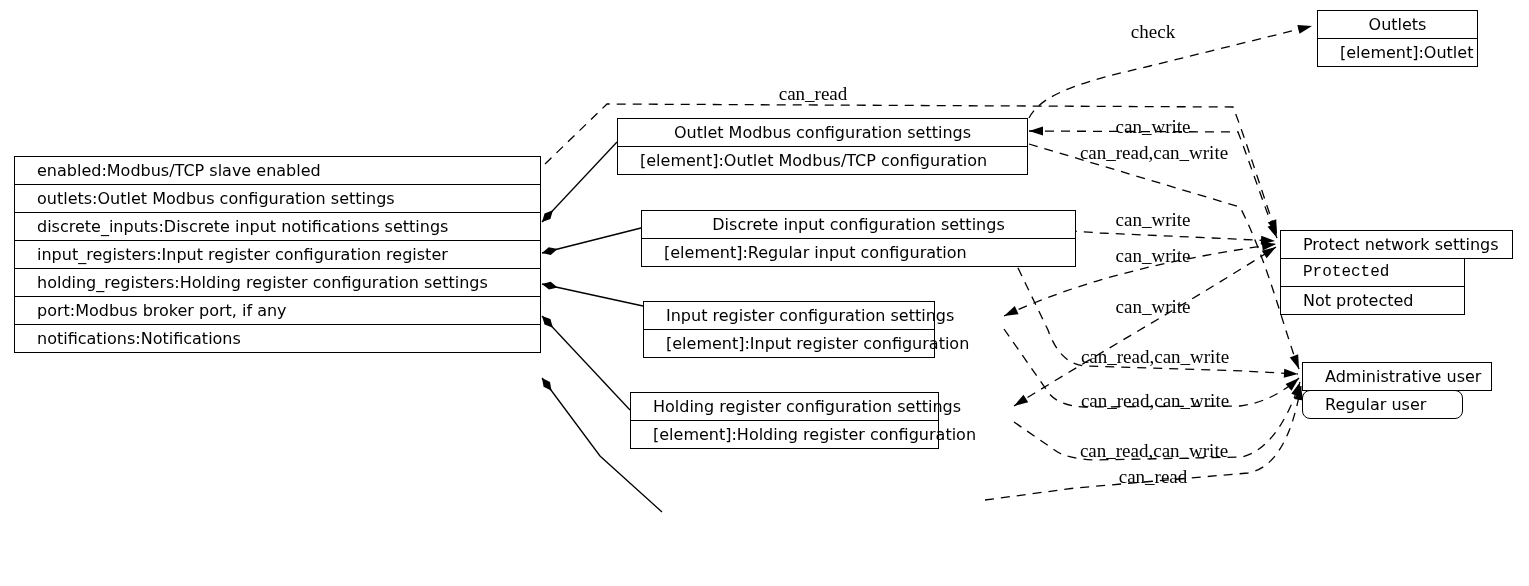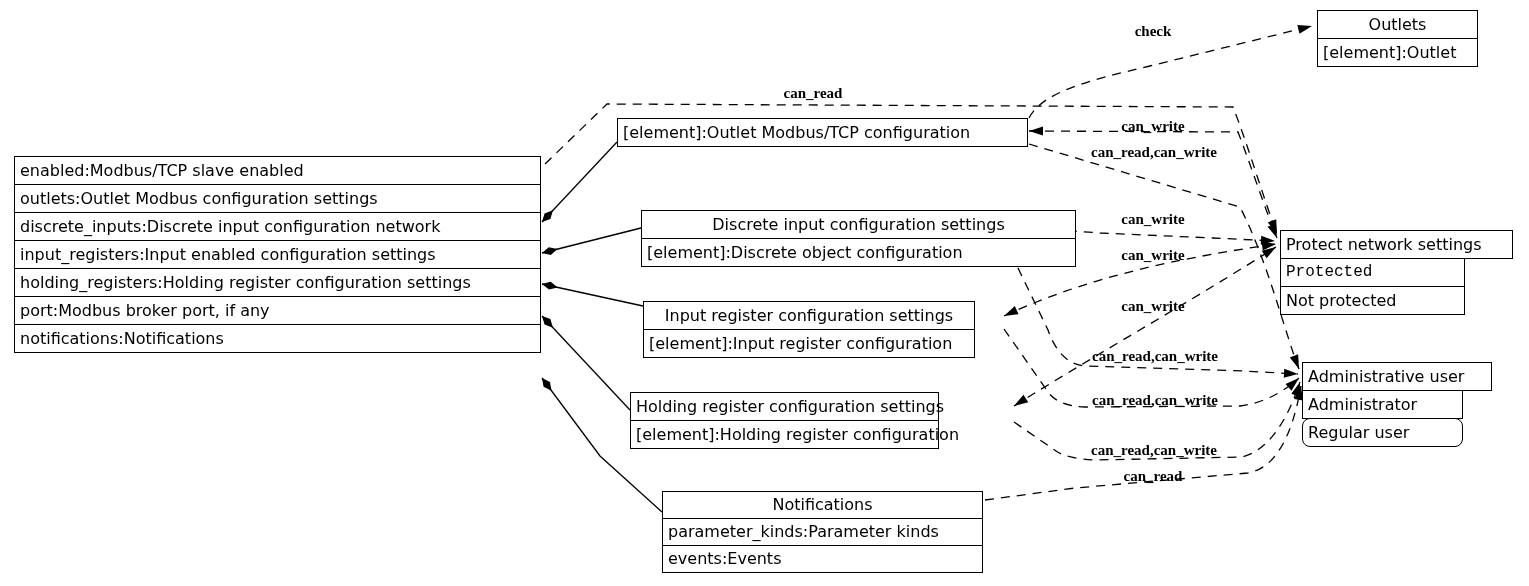--- a/index.html
+++ b/index.html
@@ -1,27 +1,27 @@
 <!DOCTYPE html>
 <html><head>
 <meta charset="utf-8">
 <style>
   html,body{margin:0;padding:0;background:#ffffff;}
   #canvas{position:relative;width:1529px;height:586px;background:#fff;overflow:hidden;
           font-family:"DejaVu Sans",sans-serif;color:#000;}
   #edges{position:absolute;left:0;top:0;width:1529px;height:586px;}
   .node{position:absolute;font-size:16px;}
-  .row{box-sizing:border-box;border:1.3px solid #000;background:#fff;padding:0 5px;
+  .row{box-sizing:border-box;border:1.3px solid #000;background:#fff;padding:0 22px;
        white-space:nowrap;margin-top:-1px;display:block;}
   .h29{height:29px;line-height:27px;}
   .h28{height:28px;line-height:26px;}
   .ttl{text-align:center;}
   .lft{text-align:left;}
   .elabel{position:absolute;font-family:"Liberation Serif","DejaVu Serif",serif;
-          font-size:15px;line-height:19px;transform:translate(-50%,-50%);white-space:nowrap;font-weight:bold;}
+          font-size:19px;line-height:19px;transform:translate(-50%,-50%);white-space:nowrap;}
 </style>
 </head>
 <body>
 
 <div id="canvas">
 
   <svg id="edges" viewBox="0 0 1529 586" xmlns="http://www.w3.org/2000/svg">
     <defs>
       <marker id="diamond" markerWidth="18" markerHeight="10" refX="1" refY="5" orient="auto" markerUnits="userSpaceOnUse">
         <path d="M1,5 L9,1 L17,5 L9,9 Z" fill="#000"></path>
@@ -53,66 +53,61 @@
       <path marker-end="url(#arrow)" d="M1004,239 L1048,330 Q1060,364 1085,366 L1243,371 L1298,374"></path>
       <path marker-end="url(#arrow)" d="M1004,329 L1048,392 Q1058,406 1085,407 L1240,406 Q1272,402 1299,378"></path>
       <path marker-end="url(#arrow)" d="M1014,422 L1056,451 Q1068,459 1095,460 L1242,457 Q1278,448 1300,382"></path>
       <path marker-end="url(#arrow)" d="M985,500 L1075,488 L1248,473 Q1287,466 1301,386"></path>
     </g>
   </svg>
 
   <div class="node" style="left:14px;top:157px;width:527px;">
     <div class="row h29 lft">enabled:Modbus/TCP slave enabled</div>
     <div class="row h29 lft">outlets:Outlet Modbus configuration settings</div>
-    <div class="row h29 lft">discrete_inputs:Discrete input configuration network</div>
-    <div class="row h29 lft">input_registers:Input enabled configuration settings</div>
+    <div class="row h29 lft">discrete_inputs:Discrete input notifications settings</div>
+    <div class="row h29 lft">input_registers:Input register configuration register</div>
     <div class="row h29 lft">holding_registers:Holding register configuration settings</div>
     <div class="row h29 lft">port:Modbus broker port, if any</div>
     <div class="row h29 lft">notifications:Notifications</div>
   </div>
 
   <div class="node" style="left:1317px;top:11px;width:161px;">
     <div class="row h29 ttl">Outlets</div>
     <div class="row h29 lft">[element]:Outlet</div>
   </div>
 
   <div class="node" style="left:617px;top:119px;width:411px;">
+    <div class="row h29 ttl">Outlet Modbus configuration settings</div>
     <div class="row h29 lft">[element]:Outlet Modbus/TCP configuration</div>
   </div>
 
   <div class="node" style="left:641px;top:211px;width:435px;">
     <div class="row h29 ttl">Discrete input configuration settings</div>
-    <div class="row h29 lft">[element]:Discrete object configuration</div>
+    <div class="row h29 lft">[element]:Regular input configuration</div>
   </div>
 
-  <div class="node" style="left:643px;top:302px;width:332px;">
+  <div class="node" style="left:643px;top:302px;width:292px;">
     <div class="row h29 ttl">Input register configuration settings</div>
     <div class="row h29 lft">[element]:Input register configuration</div>
   </div>
 
   <div class="node" style="left:630px;top:393px;width:309px;">
     <div class="row h29 ttl">Holding register configuration settings</div>
     <div class="row h29 lft">[element]:Holding register configuration</div>
   </div>
 
-  <div class="node" style="left:662px;top:492px;width:321px;">
-    <div class="row h28 ttl">Notifications</div>
-    <div class="row h28 lft">parameter_kinds:Parameter kinds</div>
-    <div class="row h28 lft">events:Events</div>
-  </div>
 
   <div class="node" style="left:1280px;top:231px;width:233px;">
     <div class="row h29 lft">Protect network settings</div>
     <div class="row h29 lft" style="width:185px;font-family:Liberation Mono, monospace;">Protected</div>
     <div class="row h29 lft" style="width:185px;">Not protected</div>
   </div>
 
   <div class="node" style="left:1302px;top:363px;width:190px;">
     <div class="row h29 lft">Administrative user</div>
-    <div class="row h29 lft" style="width:161px;">Administrator</div>
     <div class="row h29 lft" style="width:161px;border-radius:8px;">Regular user</div>
   </div>
 
   <span class="elabel" style="left:1153px;top:31px;">check</span>
   <span class="elabel" style="left:813px;top:93px;">can_read</span>
   <span class="elabel" style="left:1153px;top:126px;">can_write</span>
   <span class="elabel" style="left:1154px;top:152px;">can_read,can_write</span>
   <span class="elabel" style="left:1153px;top:219px;">can_write</span>
   <span class="elabel" style="left:1153px;top:255px;">can_write</span>
   <span class="elabel" style="left:1153px;top:306px;">can_write</span>

